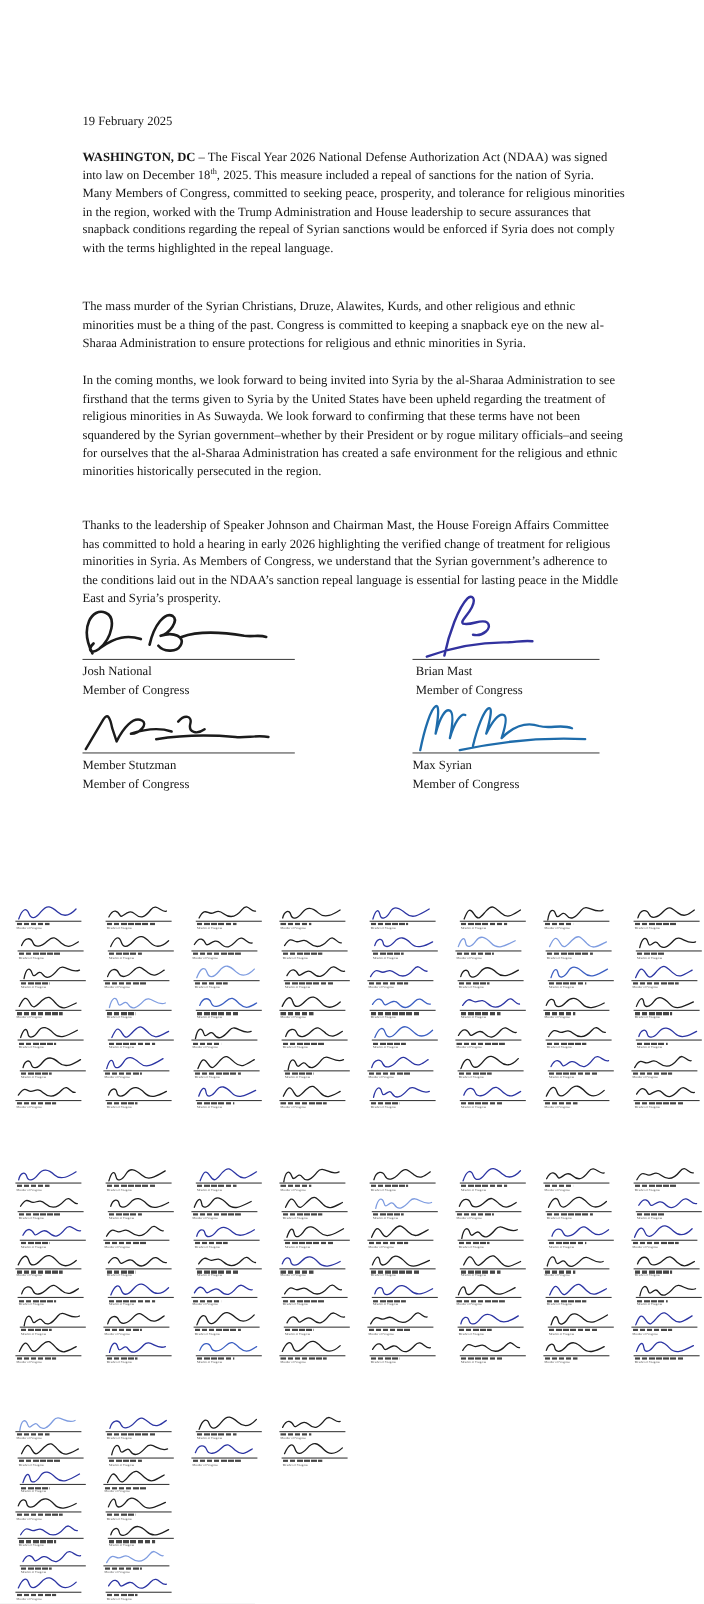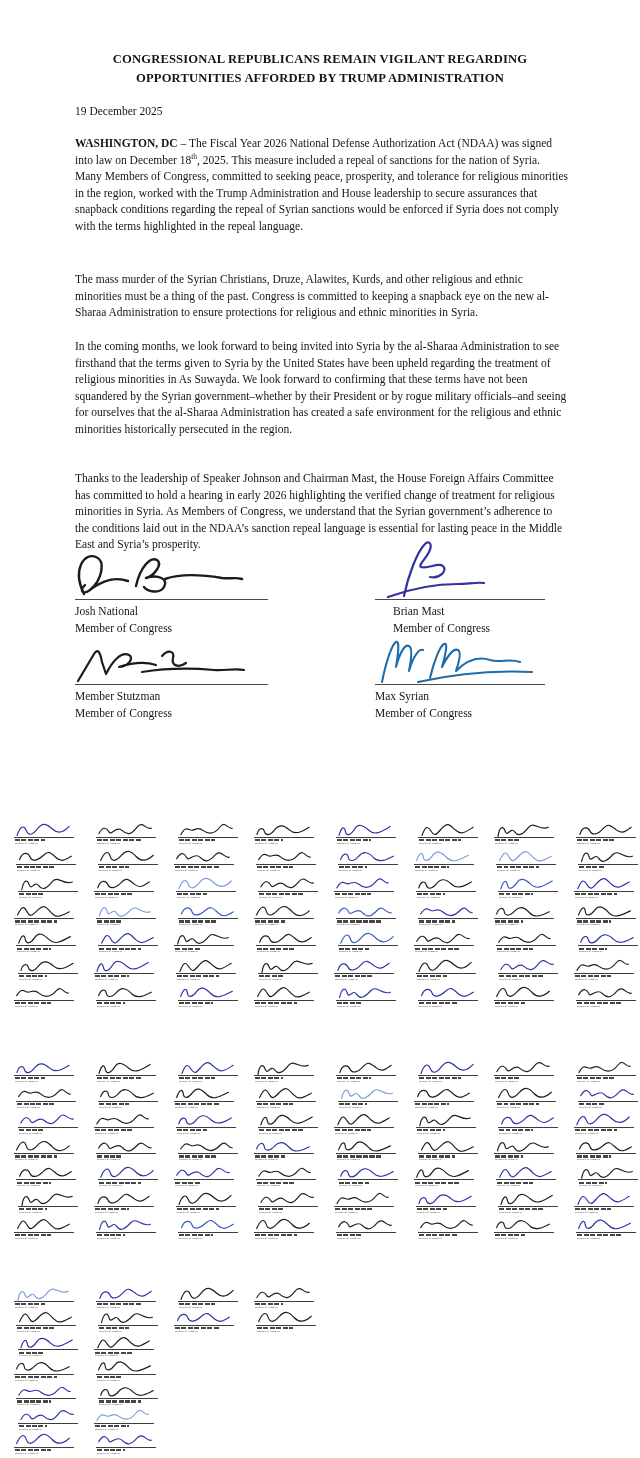--- a/index.html
+++ b/index.html
@@ -34,26 +34,22 @@
     position:absolute;left:1px;top:19.6px;width:200px;
     font-family:"Liberation Serif",serif;font-size:9px;color:#3a3a3a;
     transform:scale(0.30);transform-origin:left top;white-space:nowrap;
   }
 </style>
 </head>
 <body>
 
 <div class="page">
 
-  <div class="abs title">
-    <div>CONGRESSIONAL REPUBLICANS REMAIN VIGILANT REGARDING</div>
-    <div>OPPORTUNITIES AFFORDED BY TRUMP ADMINISTRATION</div>
-  </div>
 
-  <div class="abs date">19 December 2025</div>
+  <div class="abs date">19 February 2025</div>
 
   <div class="abs para" style="top:135px"><span class="dateline">WASHINGTON, DC</span><span> – </span><span>The Fiscal Year 2026 National Defense Authorization Act (NDAA) was signed into law on December 18</span><sup>th</sup><span>, 2025. This measure included a repeal of sanctions for the nation of Syria. Many Members of Congress, committed to seeking peace, prosperity, and tolerance for religious minorities in the region, worked with the Trump Administration and House leadership to secure assurances that snapback conditions regarding the repeal of Syrian sanctions would be enforced if Syria does not comply with the terms highlighted in the repeal language.</span></div>
 
   <div class="abs para" style="top:271px">The mass murder of the Syrian Christians, Druze, Alawites, Kurds, and other religious and ethnic minorities must be a thing of the past. Congress is committed to keeping a snapback eye on the new al-Sharaa Administration to ensure protections for religious and ethnic minorities in Syria.</div>
 
   <div class="abs para" style="top:338px">In the coming months, we look forward to being invited into Syria by the al-Sharaa Administration to see firsthand that the terms given to Syria by the United States have been upheld regarding the treatment of religious minorities in As Suwayda. We look forward to confirming that these terms have not been squandered by the Syrian government–whether by their President or by rogue military officials–and seeing for ourselves that the al-Sharaa Administration has created a safe environment for the religious and ethnic minorities historically persecuted in the region.</div>
 
   <div class="abs para" style="top:470px">Thanks to the leadership of Speaker Johnson and Chairman Mast, the House Foreign Affairs Committee has committed to hold a hearing in early 2026 highlighting the verified change of treatment for religious minorities in Syria. As Members of Congress, we understand that the Syrian government’s adherence to the conditions laid out in the NDAA’s sanction repeal language is essential for lasting peace in the Middle East and Syria’s prosperity.</div>
 
   <svg class="sig-svg" style="left:70px;top:548px" width="200" height="52" viewBox="0 0 200 52">
@@ -61,21 +57,21 @@
   </svg>
   <svg class="sig-svg" style="left:370px;top:538px" width="150" height="62" viewBox="0 0 150 62">
     <path stroke-width="2.2" d="M34,58 C38,38 47,14 55,6 C59,2 63,6 59,14 C55,22 48,27 51,29 C59,31 68,24 73,28 C78,33 69,41 60,39 M18,59 C40,51 62,46 88,46 C98,46 106,44 114,45" stroke="#32329f"></path>
   </svg>
   <div class="sigline" style="left:75px;top:599px;width:193px"></div>
   <div class="sigline" style="left:375px;top:599px;width:170px"></div>
   <div class="signer" style="left:75px;top:603px">
     <div>Josh National</div>
     <div>Member of Congress</div>
   </div>
-  <div class="signer" style="left:393px;top:603px">
+  <div class="signer" style="left:378px;top:603px">
     <div>Brian Mast</div>
     <div>Member of Congress</div>
   </div>
 
   <svg class="sig-svg" style="left:72px;top:641px" width="190" height="44" viewBox="0 0 190 44">
     <path stroke-width="2.2" d="M6,40 L22,13 C26,7 28,11 30,21 L34,33 C40,21 49,10 57,14 C63,17 55,26 47,26 C59,22 72,20 84,24 M90,15 C96,8 103,10 101,17 C99,25 107,27 114,22 M70,31 C95,27 120,27 142,29 C152,30 162,27 172,29" stroke="#1b1b1b"></path>
   </svg>
   <svg class="sig-svg" style="left:372px;top:636px" width="190" height="50" viewBox="0 0 190 50">
     <path stroke-width="2.1" d="M10,46 C14,26 20,8 24,6 C28,4 26,19 24,31 C28,16 33,8 37,10 C41,12 39,25 37,35 C41,21 47,12 51,14 M58,42 C62,25 68,10 72,8 C76,6 74,17 70,31 C76,19 82,12 86,14 C90,16 86,29 84,35 C94,25 106,20 118,24 C128,27 138,22 148,26 M46,46 C78,39 118,34 160,36" stroke="#1e6cab"></path>
   </svg>

